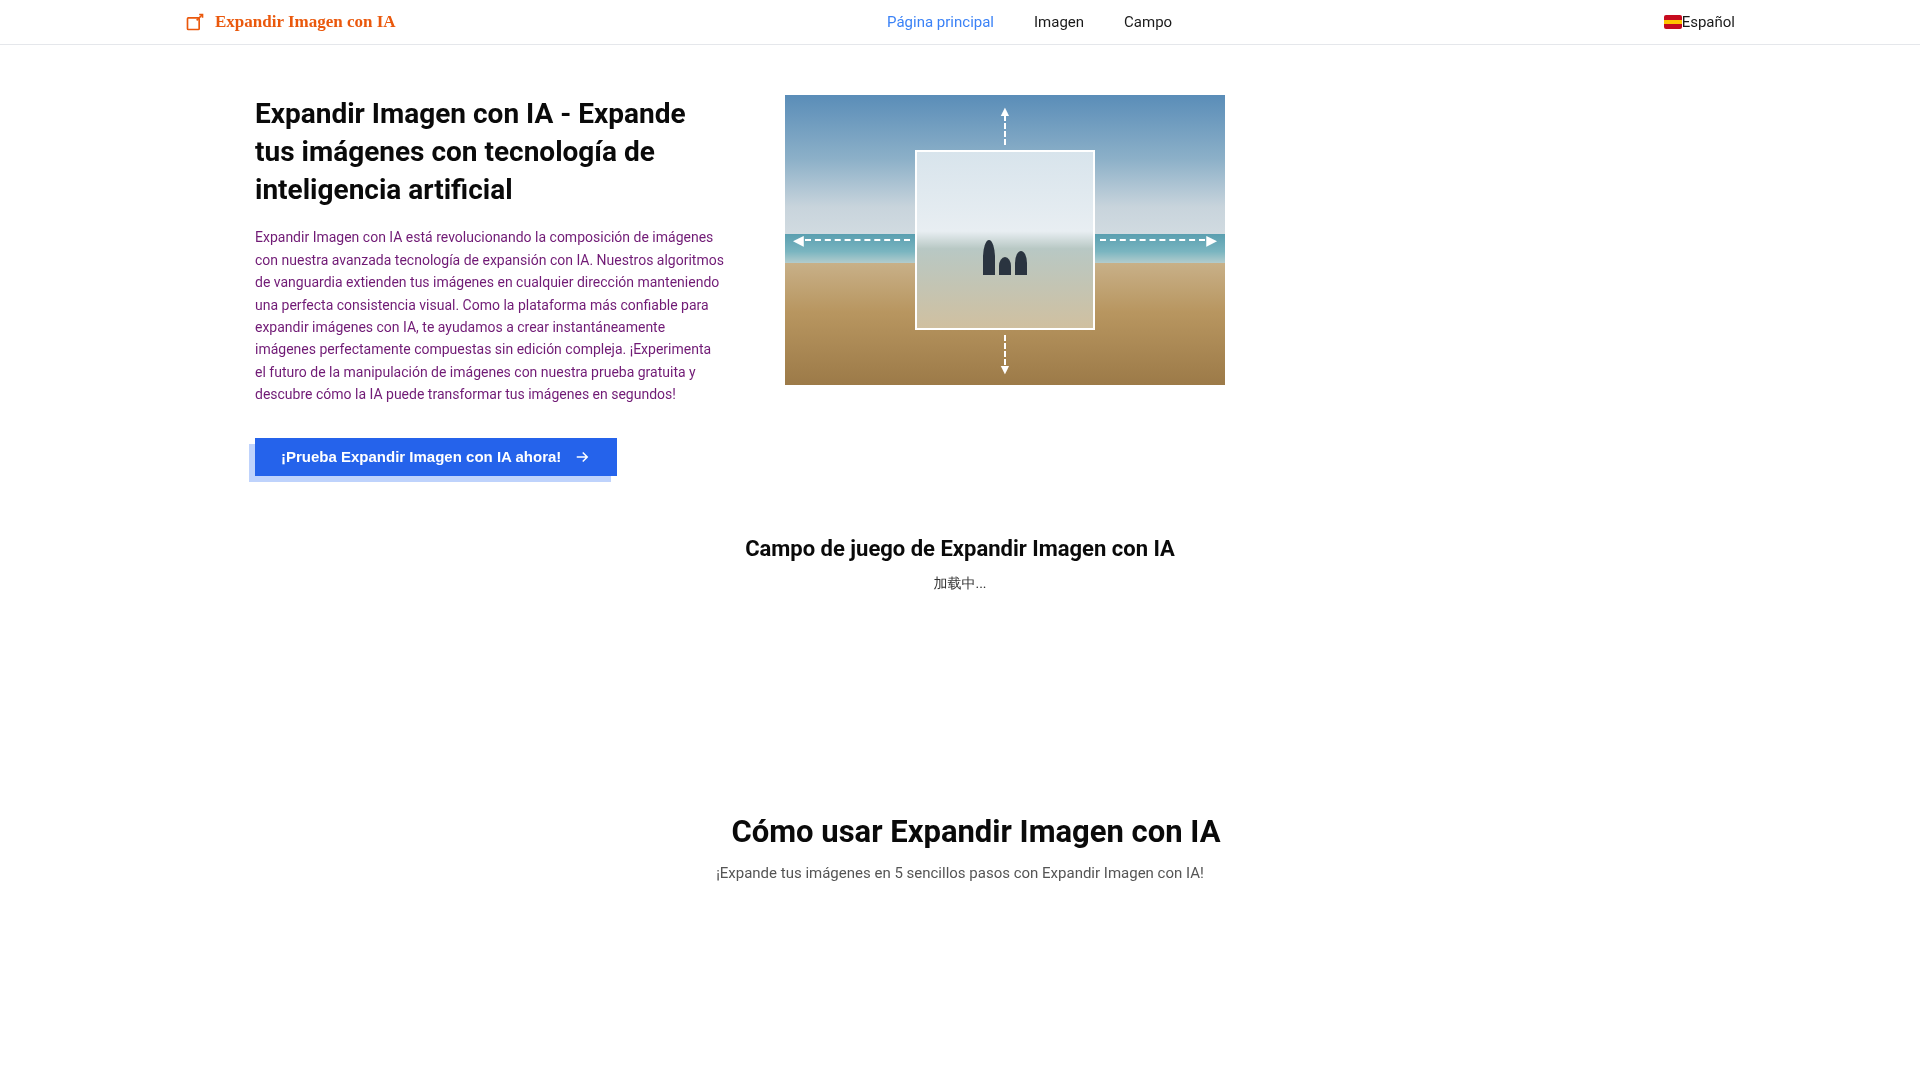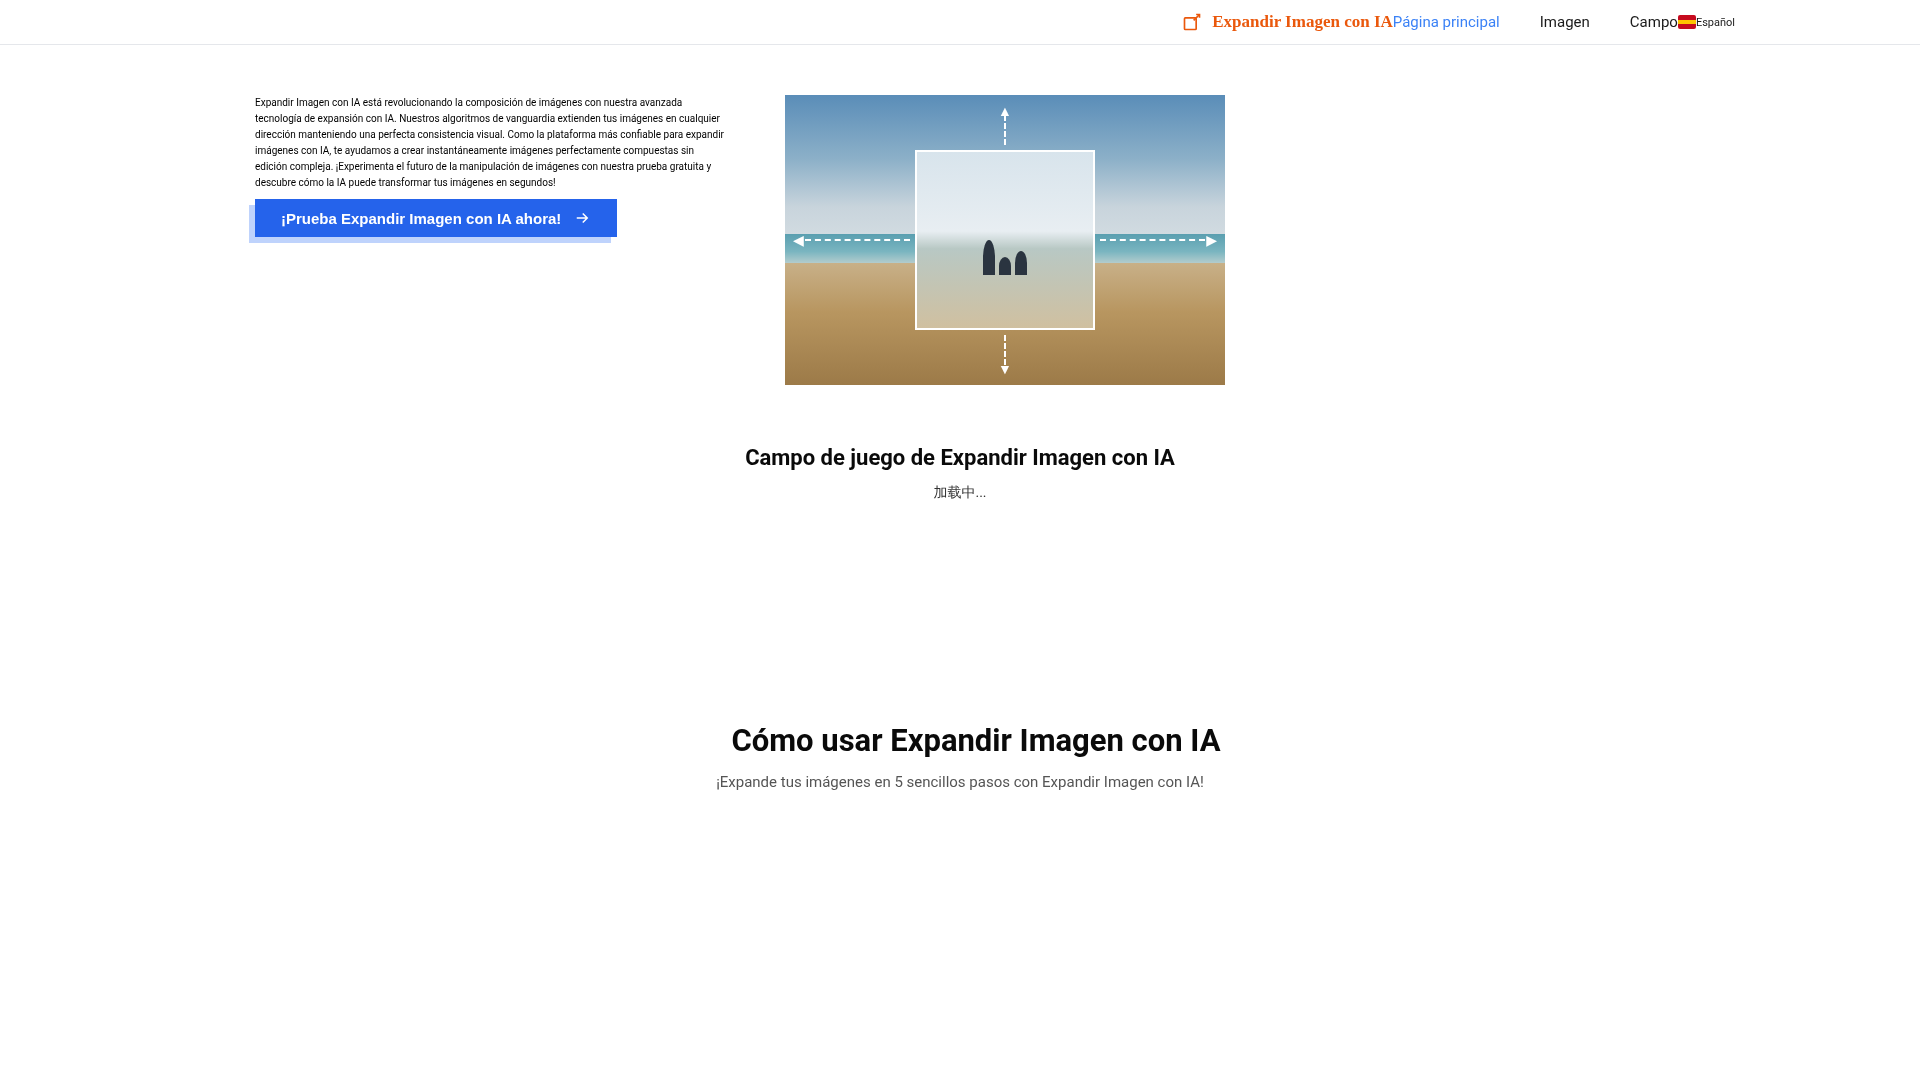--- a/index.html
+++ b/index.html
@@ -10,21 +10,21 @@
     
     body {
       font-family: -apple-system, BlinkMacSystemFont, 'Segoe UI', Roboto, Helvetica, Arial, sans-serif;
       background: #fff;
       color: #1a1a1a;
     }
     
     .header {
       display: flex;
       align-items: center;
-      justify-content: flex-end;
+      justify-content: space-between;
       padding: 12px 185px;
       border-bottom: 1px solid #e5e7eb;
     }
     
     .logo-section {
       display: flex;
       align-items: center;
       gap: 10px;
       cursor: pointer;
     }
@@ -55,21 +55,21 @@
     }
     
     .nav-link.active {
       color: #3b82f6;
     }
     
     .language-selector {
       display: flex;
       align-items: center;
       cursor: pointer;
-      font-size: 11px;
+      font-size: 15px;
     }
     
     .flag-icon {
       width: 18px;
       height: 14px;
       border-radius: 2px;
       background: linear-gradient(to bottom, #c60b1e 33%, #ffc400 33%, #ffc400 66%, #c60b1e 66%);
     }
     
     .hero-section {
@@ -86,24 +86,24 @@
     
     .hero-title {
       font-size: 28px;
       font-weight: 700;
       line-height: 1.35;
       margin-bottom: 18px;
       color: #0a0a0a;
     }
     
     .hero-description {
-      font-size: 10px;
+      font-size: 14px;
       line-height: 1.6;
-      color: #000000;
-      margin-bottom: 8px;
+      color: #701a75;
+      margin-bottom: 32px;
     }
     
     .cta-button {
       position: relative;
       display: inline-flex;
       align-items: center;
       gap: 12px;
       padding: 10px 26px;
       background: #2563eb;
       color: #fff;
@@ -288,20 +288,21 @@
   </nav>
 
   <div class="language-selector">
     <span class="flag-icon"></span>
     <span>Español</span>
   </div>
 </header>
 
 <section class="hero-section">
   <div class="hero-left">
+    <h1 class="hero-title">Expandir Imagen con IA - Expande tus imágenes con tecnología de inteligencia artificial</h1>
     <p class="hero-description">Expandir Imagen con IA está revolucionando la composición de imágenes con nuestra avanzada tecnología de expansión con IA. Nuestros algoritmos de vanguardia extienden tus imágenes en cualquier dirección manteniendo una perfecta consistencia visual. Como la plataforma más confiable para expandir imágenes con IA, te ayudamos a crear instantáneamente imágenes perfectamente compuestas sin edición compleja. ¡Experimenta el futuro de la manipulación de imágenes con nuestra prueba gratuita y descubre cómo la IA puede transformar tus imágenes en segundos!</p>
     <div class="cta-shadow">
       <button class="cta-button">
         <span>¡Prueba Expandir Imagen con IA ahora!</span>
         <svg class="arrow-icon" viewBox="0 0 24 24" fill="none" stroke="currentColor" stroke-width="2">
           <path d="M5 12h14M13 6l6 6-6 6"></path>
         </svg>
       </button>
     </div>
   </div>

